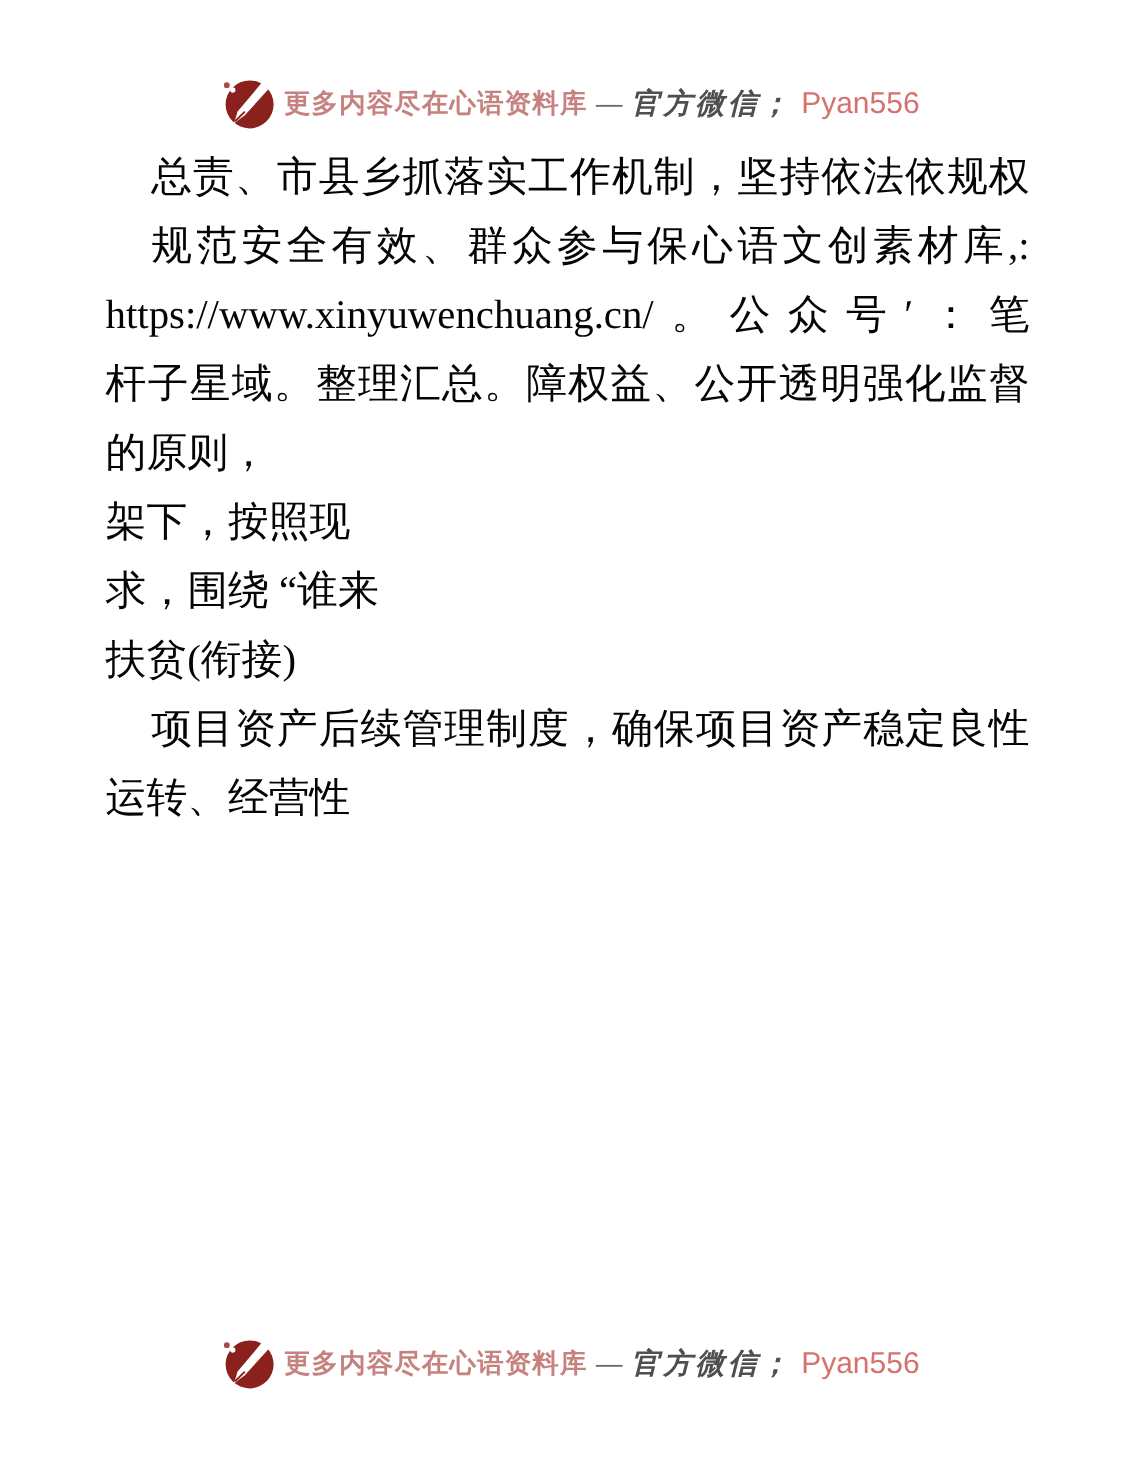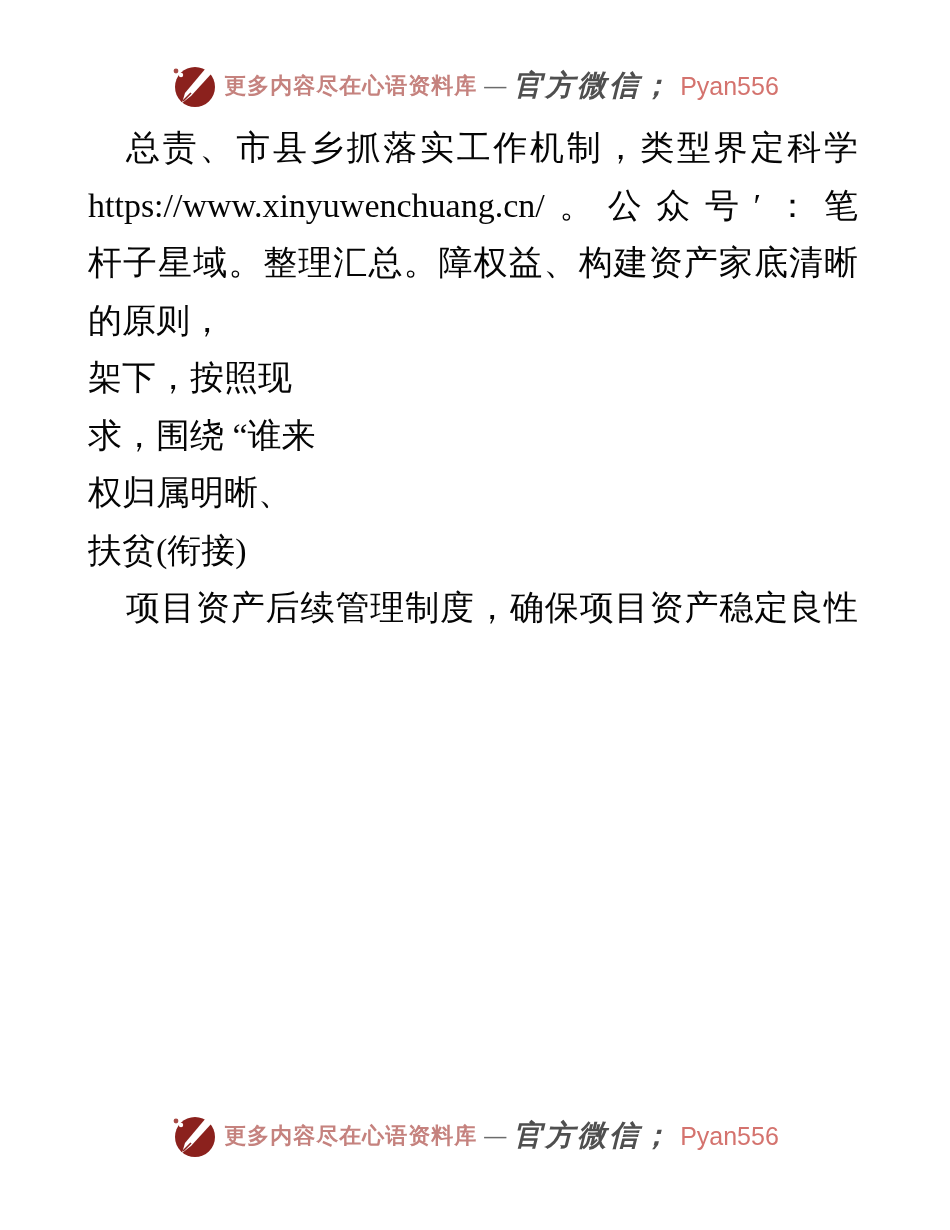--- a/index.html
+++ b/index.html
@@ -18,21 +18,21 @@
   }
   .wm-top{top:62px;}
   .wm-bottom{top:1112px;}
   .wm-logo{flex:0 0 auto;display:block;}
   .wm-brand{
     font-size:22px;font-weight:bold;color:#c5827e;
     letter-spacing:1px;white-space:nowrap;text-align:right;
   }
   .wm-dash{font-size:22px;color:#6b6b6b;font-weight:bold;}
   .wm-label{
-    font-size:29px;color:#4f4f4f;font-style:italic;font-weight:bold;
+    font-size:24px;color:#4f4f4f;font-style:italic;font-weight:bold;
     letter-spacing:3px;white-space:nowrap;
   }
   .wm-id{
     font-family:"Liberation Sans","DejaVu Sans",sans-serif;
     font-size:25px;color:#d4736e;white-space:nowrap;
   }
   
   .doc{
     position:absolute;top:119px;left:88px;width:770px;
     color:#050505;
@@ -61,29 +61,30 @@
       <path d="M12 39 L20 31" stroke="#8b211d" stroke-width="1.6" fill="none"></path>
       <circle cx="39" cy="41" r="1.8" fill="#ffffff"></circle>
     </svg>
     <span class="wm-brand">更多内容尽在心语资料库</span>
     <span class="wm-dash">—</span>
     <span class="wm-label">官方微信；</span>
     <span class="wm-id">Pyan556</span>
   </div>
 
   <div class="doc">
-    <div class="line indent just">总责、市县乡抓落实工作机制，类型界定科学</div>
+    <div class="line indent just">总责、市县乡抓落实工作机制，坚持依法依规权</div>
+    <div class="line indent just">规范安全有效、群众参与保心语文创素材库,:</div>
     <div class="line just">https://www.xinyuwenchuang.cn/。公众号′：笔</div>
-    <div class="line just">杆子星域。整理汇总。障权益、构建资产家底清晰</div>
+    <div class="line just">杆子星域。整理汇总。障权益、公开透明强化监督</div>
     <div class="line">的原则，</div>
     <div class="line">架下，按照现</div>
     <div class="line">求，围绕 “谁来</div>
-    <div class="line">权归属明晰、</div>
     <div class="line">扶贫(衔接)</div>
     <div class="line indent just">项目资产后续管理制度，确保项目资产稳定良性</div>
+    <div class="line">运转、经营性</div>
   </div>
 
   <div class="watermark wm-bottom">
     <svg class="wm-logo" width="46" height="48" viewBox="0 0 46 48">
       <circle cx="5" cy="9" r="2.4" fill="#a84a45"></circle>
       <circle cx="24" cy="25" r="20" fill="#8b211d"></circle>
       <circle cx="10" cy="13" r="2.2" fill="#ffffff"></circle>
       <path d="M35 6 L41 11 L20 34 L11 41 L14 31 Z" fill="#ffffff"></path>
       <path d="M12 39 L20 31" stroke="#8b211d" stroke-width="1.6" fill="none"></path>
       <circle cx="39" cy="41" r="1.8" fill="#ffffff"></circle>

